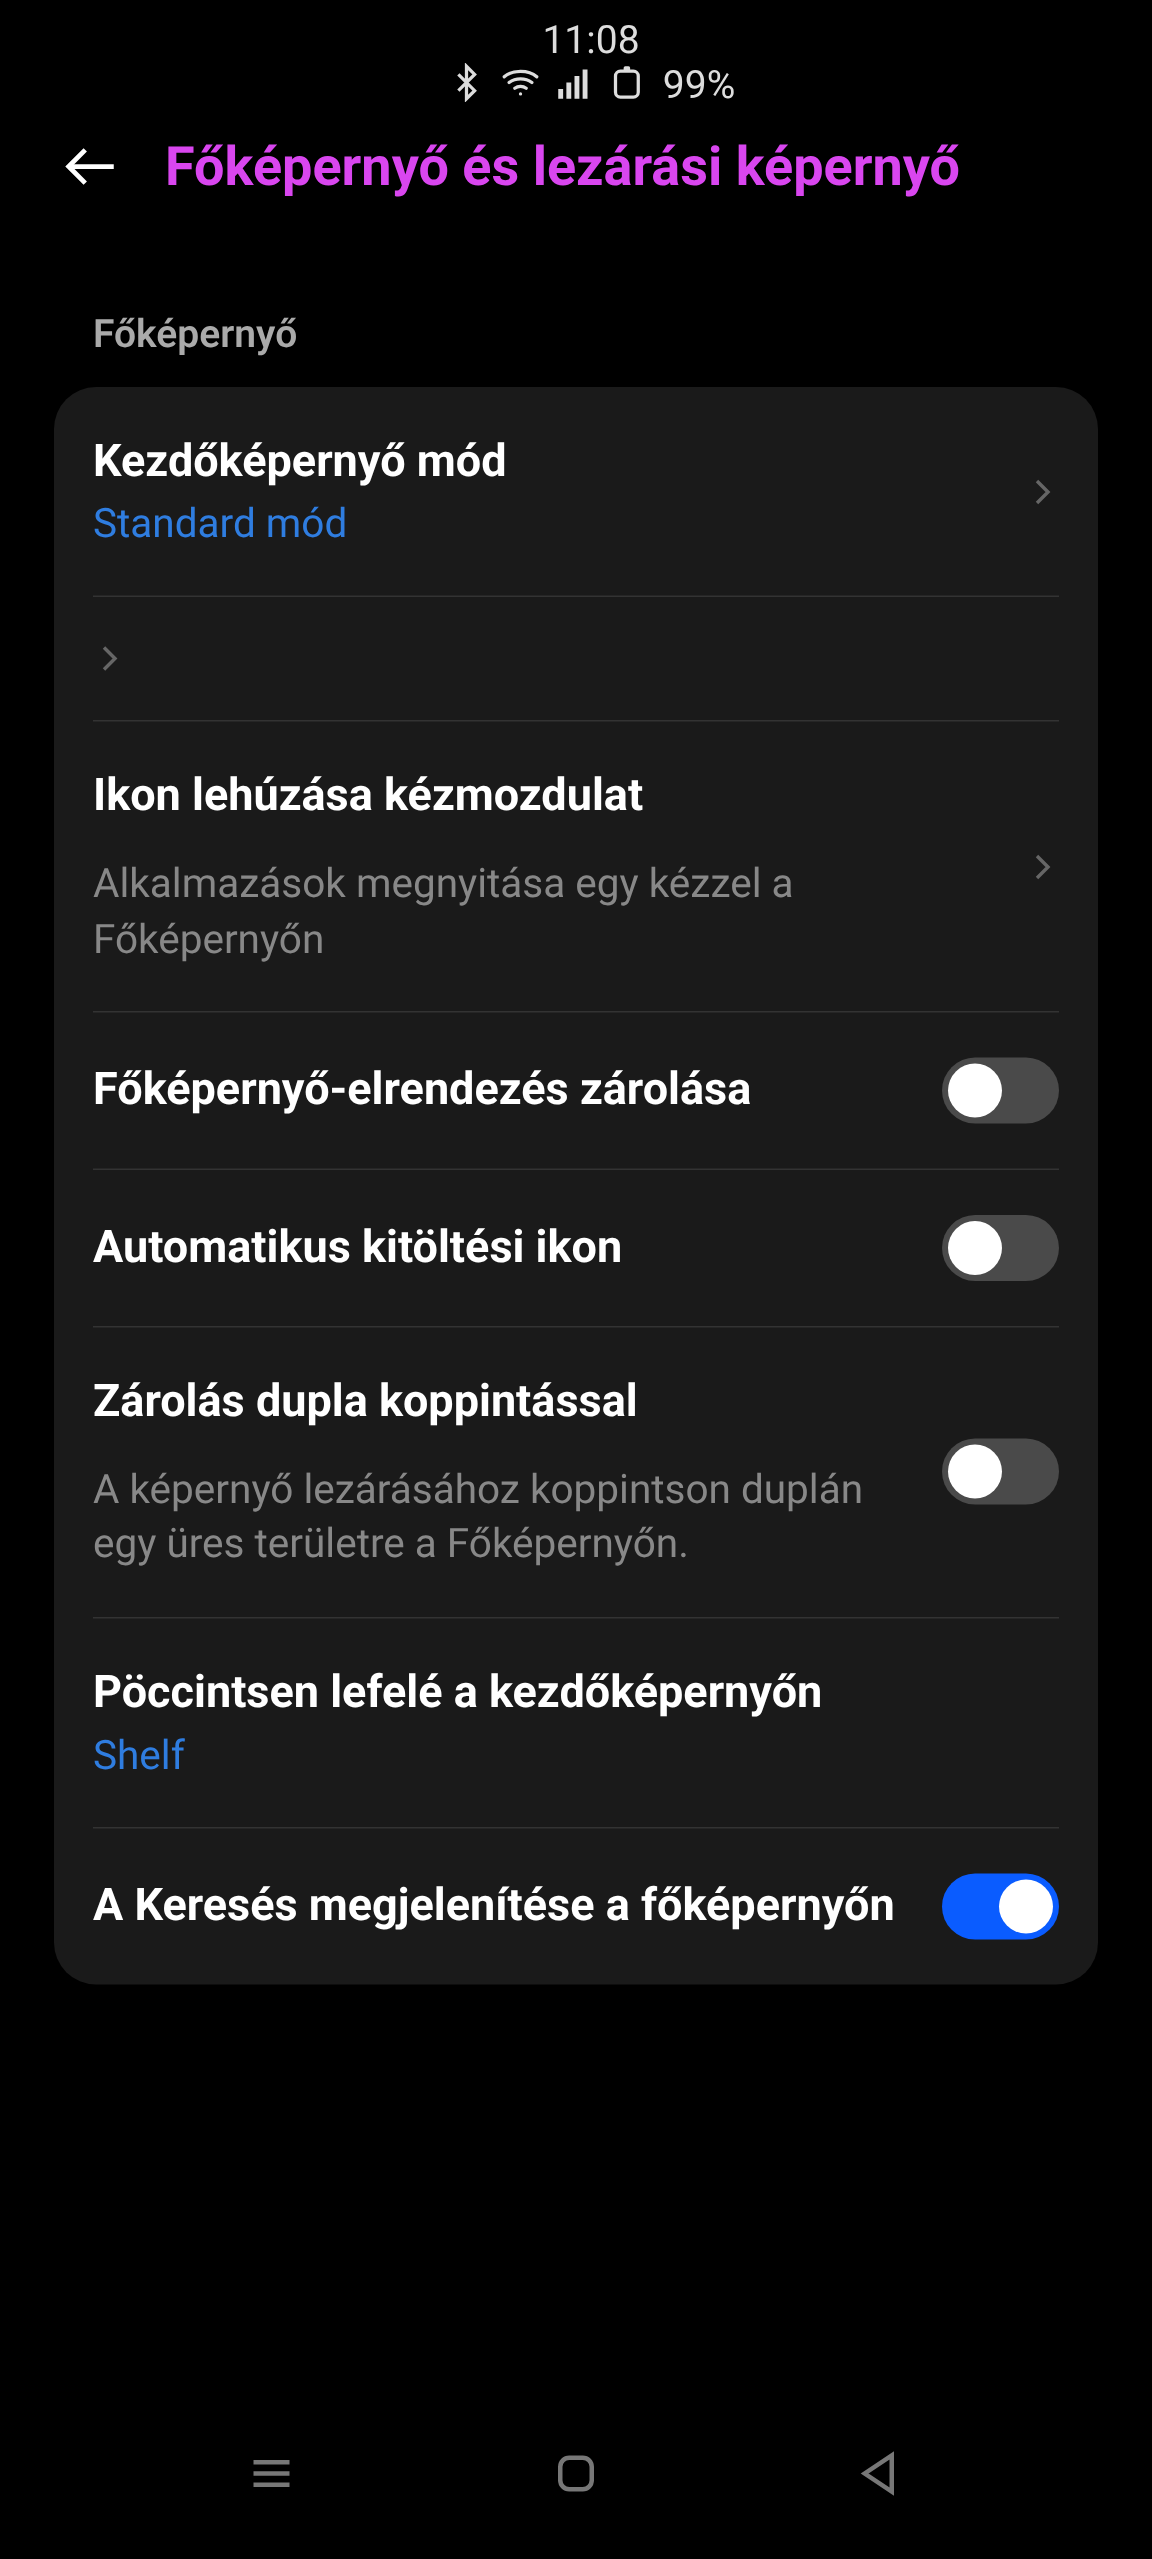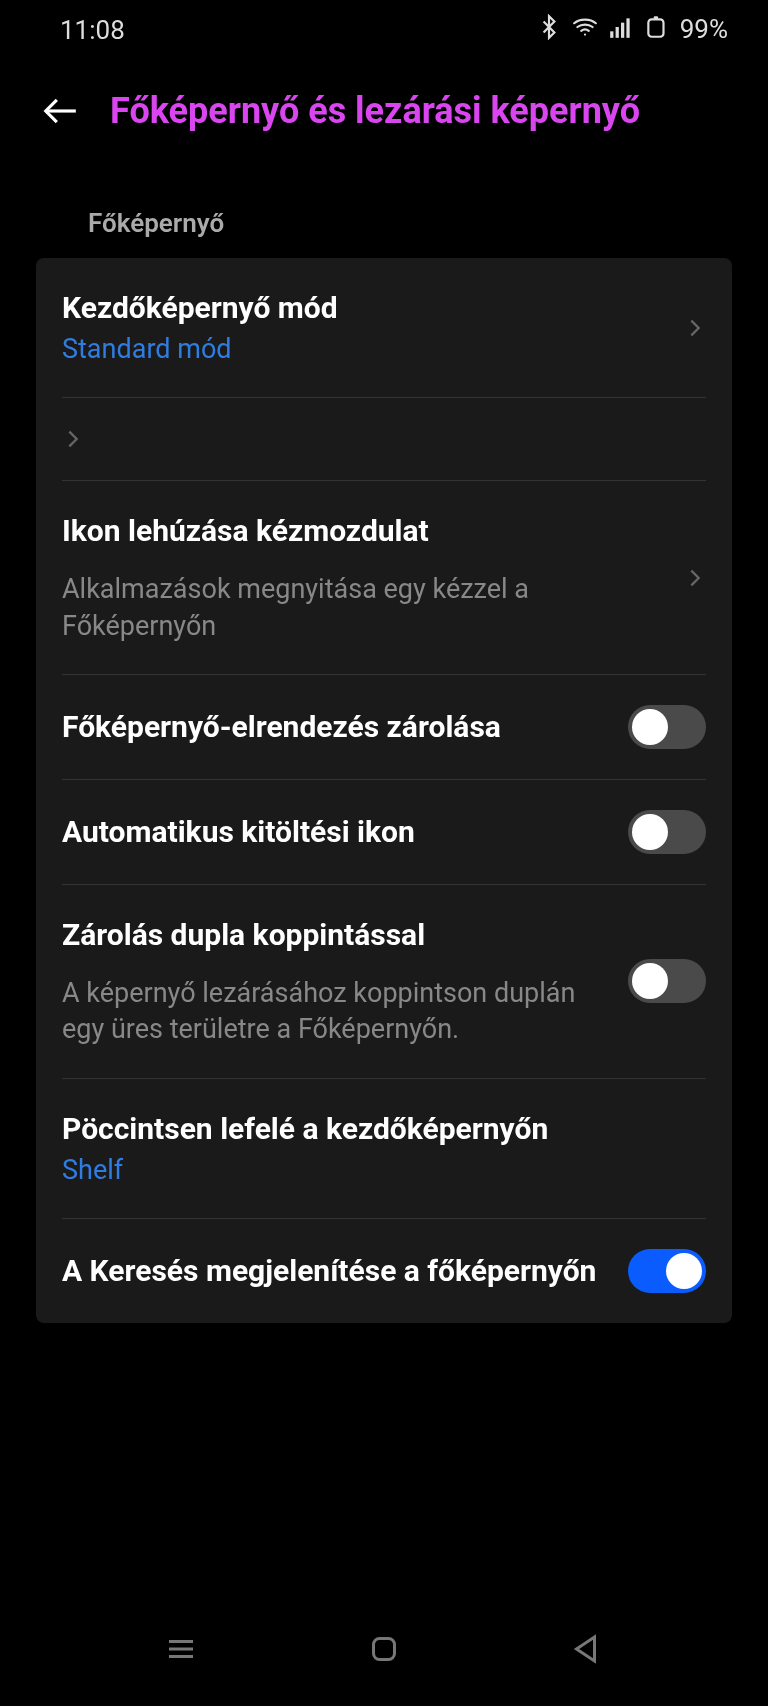--- a/index.html
+++ b/index.html
@@ -14,20 +14,21 @@
   }
 
   
   .status-bar {
     display: flex;
     justify-content: space-between;
     align-items: center;
     padding: 12px 40px 12px 60px;
     height: 60px;
     font-size: 26px;
+    flex-direction: column;
   }
   .status-time { font-weight: 400; color: #ddd; }
   .status-icons { display: flex; align-items: flex-start; gap: 10px; color: #ddd; }
   .status-icons svg { width: 26px; height: 26px; fill: #ddd; }
   .battery-pct { font-size: 26px; }
 
   
   .header {
     display: flex;
     align-items: center;
@@ -40,27 +41,27 @@
     font-size: 36px;
     font-weight: 700;
     color: #d946ef;
   }
 
   
   .section-label {
     font-size: 26px;
     font-weight: 600;
     color: #aaa;
-    padding: 56px 60px 20px 88px;
+    padding: 56px 60px 20px 62px;
   }
 
   
   .card {
     background: #1a1a1a;
-    border-radius: 8px;
+    border-radius: 28px;
     margin: 0 36px;
     padding: 0 26px;
   }
   .row {
     display: flex;
     align-items: center;
     padding: 30px 0;
     border-bottom: 1px solid #333;
     gap: 18px;
   }

